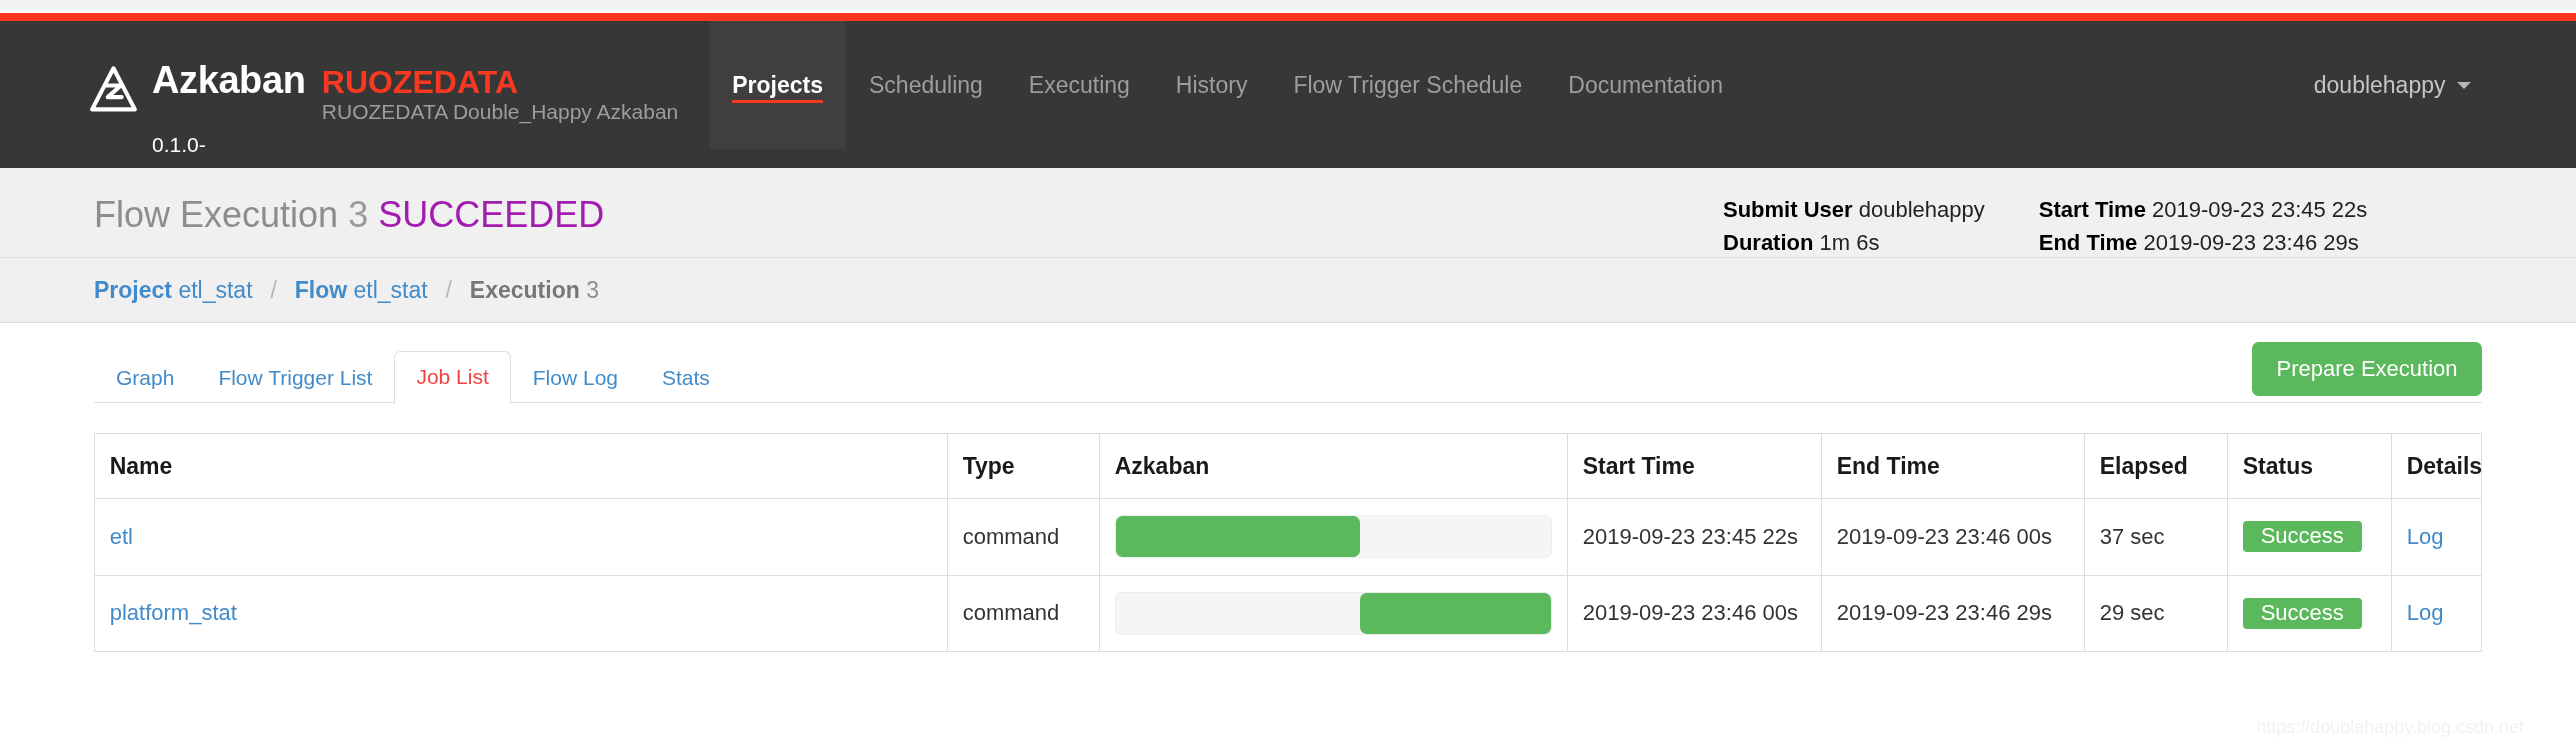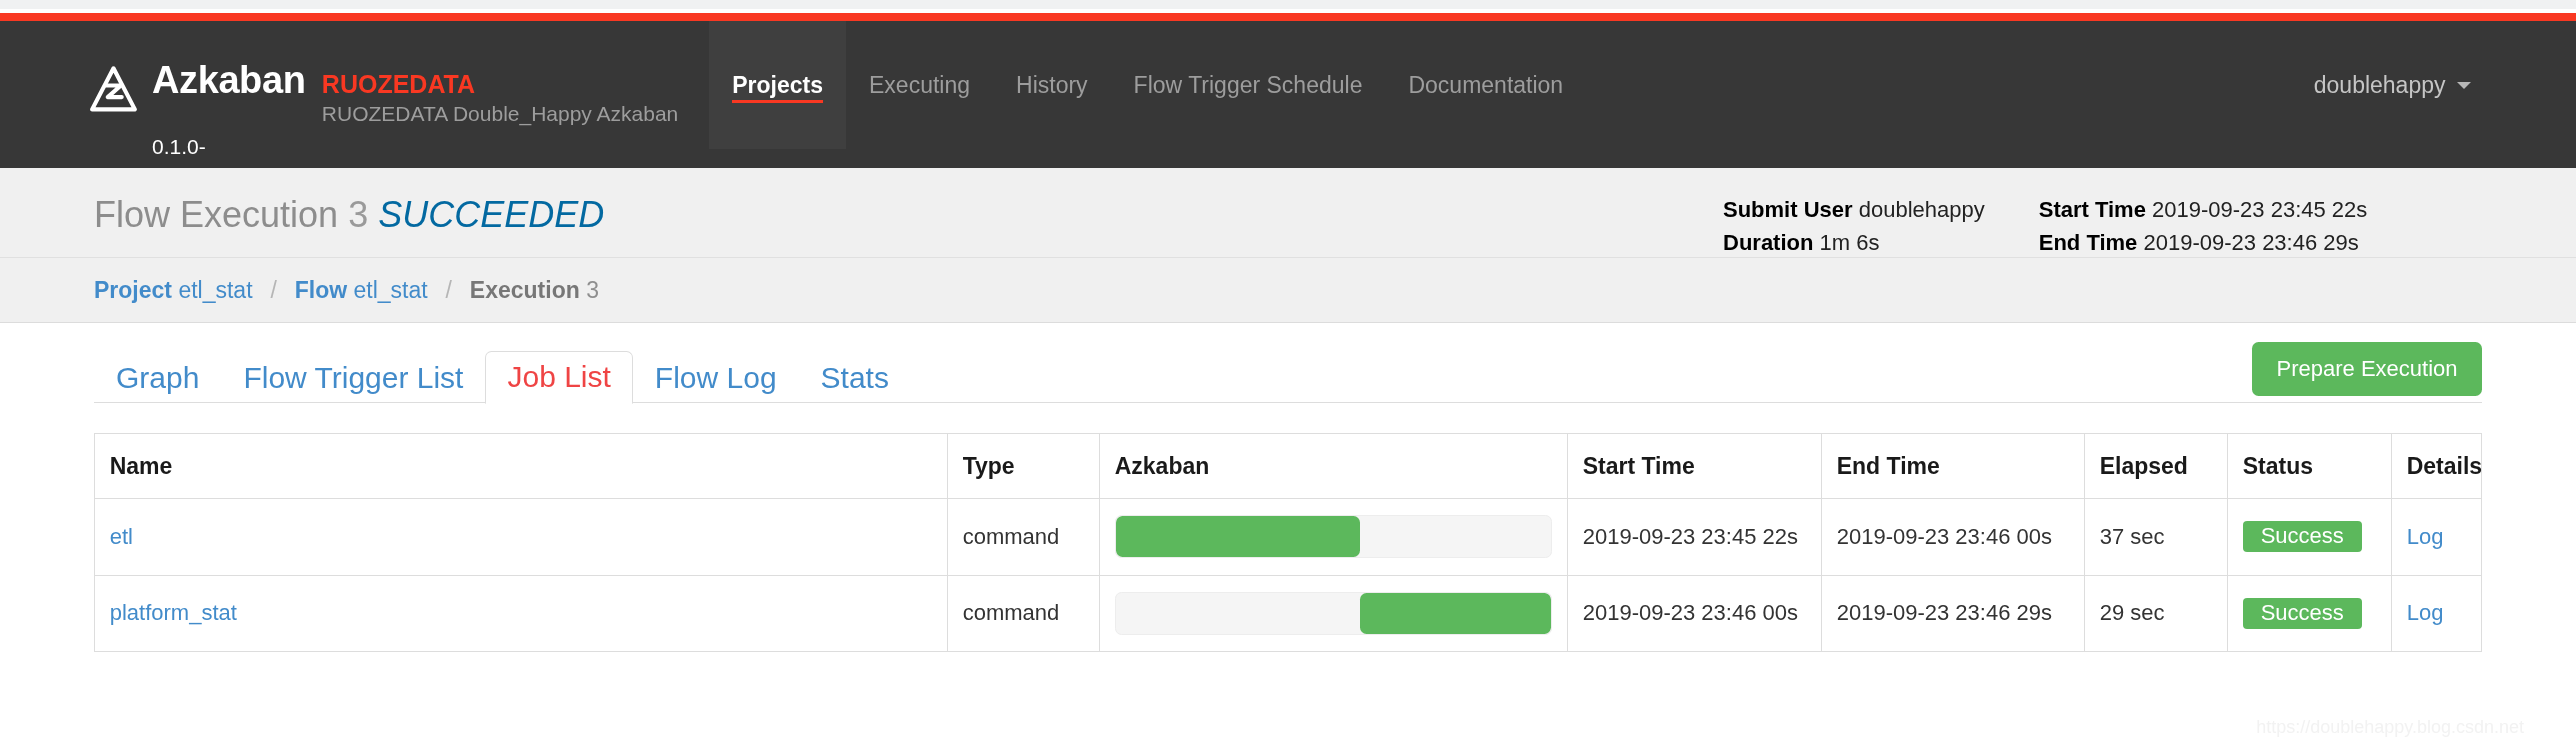--- a/index.html
+++ b/index.html
@@ -75,21 +75,21 @@
     letter-spacing: -0.4px;
     line-height: 41px;
   }
   .brand-sub-col {
     display: flex;
     flex-direction: column;
     margin-left: 16.4px;
   }
   .brand-red {
     color: #f93822;
-    font-size: 25px;
+    font-size: 32px;
     font-weight: bold;
     line-height: 29.5px;
     letter-spacing: 0px;
   }
   .brand-gray {
     color: #9d9d9d;
     font-size: 21px;
     font-weight: normal;
     line-height: 26px;
     margin-top: 1.6px;
@@ -169,21 +169,21 @@
   }
   .exec-title {
     padding-left: 94px;
     font-size: 36px;
     line-height: 43px;
     color: #8d8d8d;
     font-weight: normal;
     white-space: nowrap;
   }
   .exec-title .exec-num { color: #9a9a9a; }
-  .exec-title .exec-status { color: #0369a1; font-style: italic; }
+  .exec-title .exec-status { color: #a21caf; }
 
   .exec-meta {
     position: absolute;
     left: 1723px;
     top: 24.5px;
     display: flex;
     font-size: 22px;
     line-height: 33px;
     color: #111111;
   }
@@ -217,21 +217,21 @@
   .tabs-row {
     display: flex;
     align-items: flex-end;
     border-bottom: 1.6px solid #dddddd;
     margin-top: 29.5px;
     height: 51px;
     position: relative;
   }
   .tab {
     padding: 11.5px 21px;
-    font-size: 30px;
+    font-size: 21px;
     line-height: 28px;
     color: #428bca;
     cursor: pointer;
     border: 1.6px solid transparent;
     border-bottom: none;
     margin-bottom: -1.6px;
     white-space: nowrap;
     background: transparent;
   }
   .tab.active {
@@ -365,20 +365,21 @@
         </div>
         <span class="brand-version">0.1.0-SNAPSHOT</span>
       </div>
     </div>
 
     <div class="nav-links">
       <a class="nav-item active">
         <span>Projects</span>
         <span class="nav-underline"></span>
       </a>
+      <a class="nav-item">Scheduling</a>
       <a class="nav-item">Executing</a>
       <a class="nav-item">History</a>
       <a class="nav-item">Flow Trigger Schedule</a>
       <a class="nav-item">Documentation</a>
     </div>
 
     <div class="nav-user">
       <span>doublehappy</span>
       <span class="caret"></span>
     </div>

